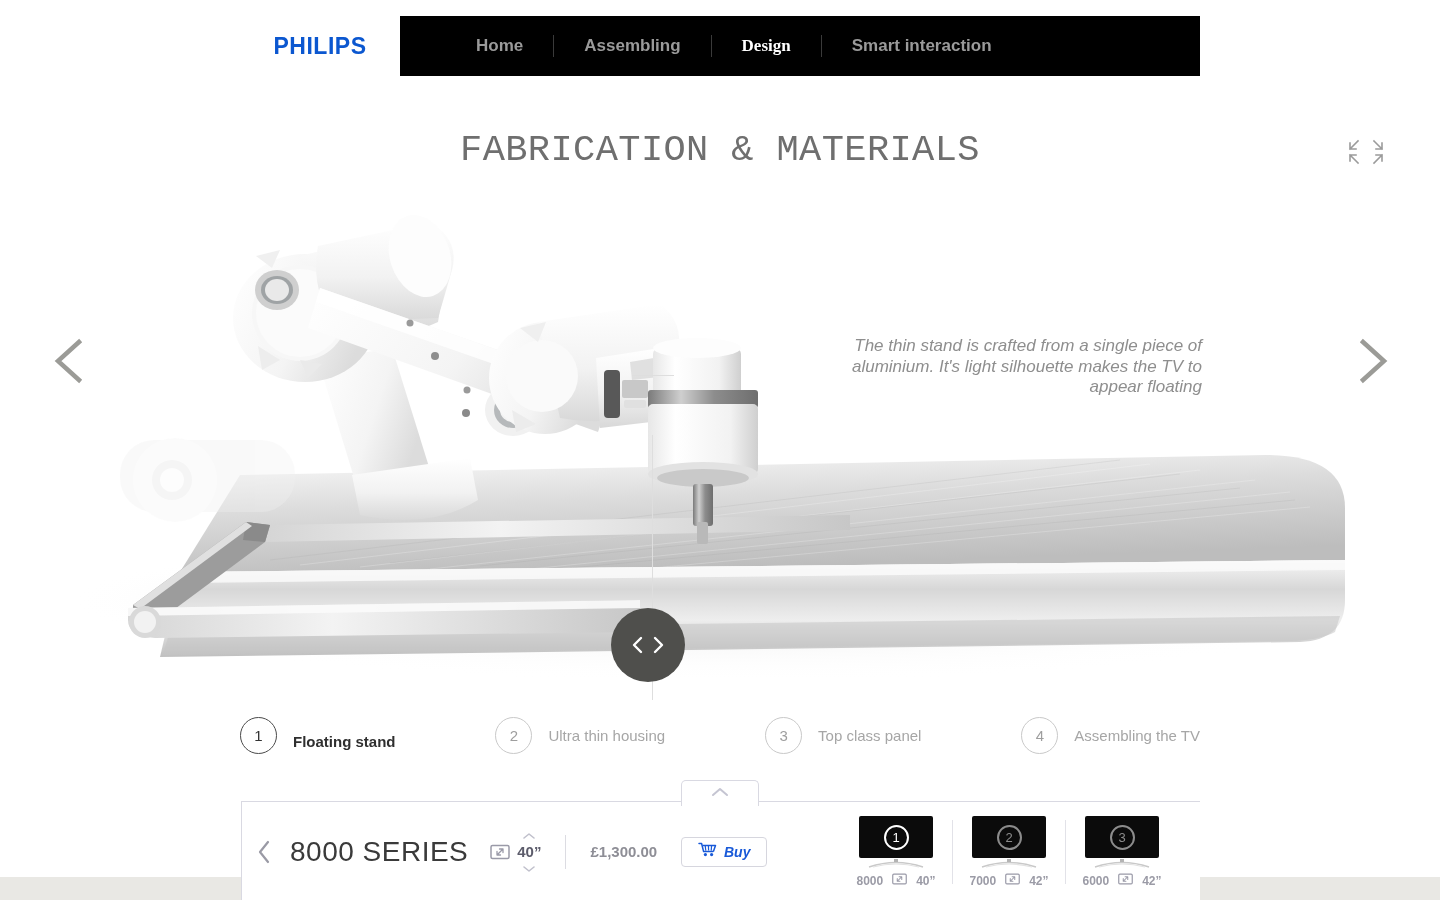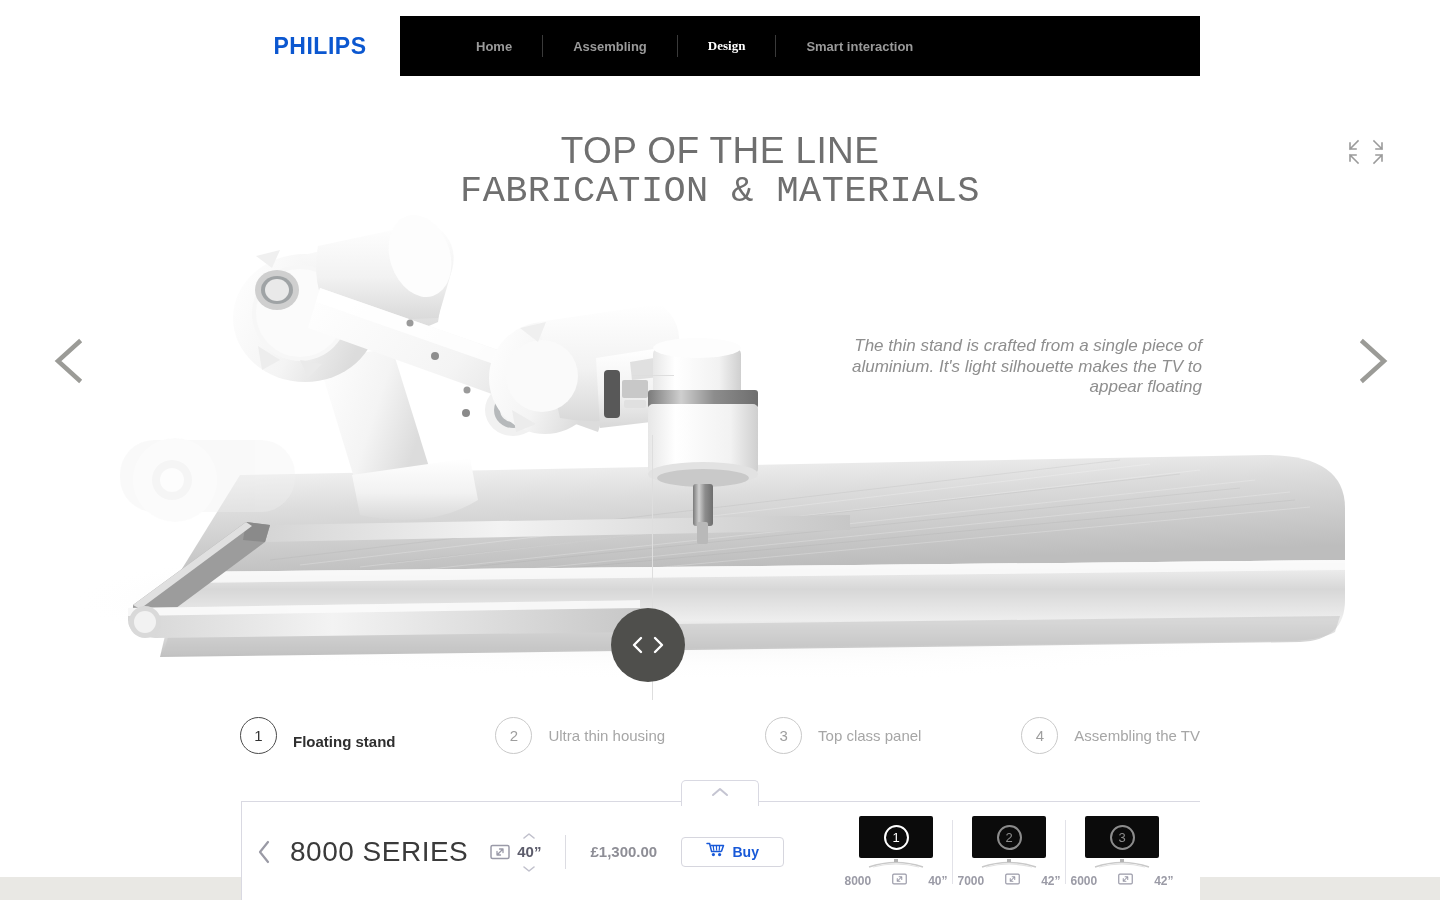--- a/index.html
+++ b/index.html
@@ -26,21 +26,21 @@
   }
   .logo-text {
     color: #0b57d0; font-weight: bold; font-size: 23px; letter-spacing: 0.5px;
     font-family: "Liberation Sans", sans-serif;
   }
   .nav-box {
     flex: 1; background: #000000; display: flex; align-items: center;
   }
   .nav-spacer { width: 62px; }
   .nav-item {
-    color: #9a9a9a; font-size: 13px; font-weight: bold;
+    color: #9a9a9a; font-size: 17px; font-weight: bold;
     padding: 0 14px; white-space: nowrap; cursor: pointer;
     font-family: "Liberation Sans", sans-serif;
   }
   .nav-item.active { color: #ffffff; font-family: Liberation Serif, serif; }
   .nav-sep { width: 1px; height: 22px; background: #3a3a3a; margin: 0 16px; }
 
   
   .expand-icon {
     position: absolute; left: 1345px; top: 138px; width: 42px; height: 28px;
   }
@@ -139,23 +139,23 @@
   .size-value {
     font-size: 15px; font-weight: bold; color: #5c5c6b; line-height: 15px;
     font-family: "Liberation Sans", sans-serif;
   }
   .vsep { width: 1px; height: 34px; background: #dcdce2; margin-left: 24px; }
   .price {
     font-size: 15px; font-weight: bold; color: #8e8e96; margin-left: 24px; white-space: nowrap;
     font-family: "Liberation Sans", sans-serif;
   }
   .buy-btn {
-    margin-left: 24px; width: 103px; height: 30px; border: 1px solid #d6d6de;
+    margin-left: 24px; width: 86px; height: 30px; border: 1px solid #d6d6de;
     border-radius: 4px; background: #fff; cursor: pointer;
-    display: flex; align-items: center; justify-content: center; gap: 7px;
+    display: flex; align-items: center; justify-content: center; gap: 7px; font-style: italic;
   }
   .buy-label { color: #1859d8; font-size: 14px; font-weight: bold; font-family: "Liberation Sans", sans-serif; }
   .prod-next { position: absolute; left: 775px; top: 33px; width: 40px; display: flex; justify-content: center; cursor: pointer; }
 
   
   .thumbs {
     position: absolute; left: 840px; top: 801px; width: 360px; height: 99px;
     background: #ffffff; border-top: 1px solid #d9d9e2; display: flex;
     align-items: flex-start; z-index: 7; padding-top: 14px;
   }
@@ -165,21 +165,21 @@
     display: flex; align-items: center; justify-content: center; position: relative;
   }
   .thumb-badge {
     width: 25px; height: 25px; border-radius: 50%; border: 2px solid #ffffff;
     color: #ffffff; display: flex; align-items: center; justify-content: center;
     font-size: 13px; font-family: "Liberation Sans", sans-serif;
   }
   .thumb.inactive .thumb-badge { border-color: #8c8c8c; color: #8c8c8c; }
   .thumb-stand { width: 66px; height: 9px; margin-top: 1px; }
   .thumb-meta {
-    display: flex; align-items: center; gap: 21px; margin-top: 5px;
+    display: flex; align-items: center; gap: 9px; margin-top: 5px;
     font-size: 12px; font-weight: bold; color: #9b9ba6;
     font-family: "Liberation Sans", sans-serif;
   }
   .thumb-sep { width: 1px; height: 64px; background: #e2e2e8; margin-top: 4px; }
 </style>
 </head>
 <body>
 
 <div id="stage">
 
@@ -391,21 +391,20 @@
       <g fill="none" stroke="#9b9b9b" stroke-width="1.6" stroke-linecap="square">
         <path d="M13,3 L5,11 M5,11 L5,5 M5,11 L11,11"></path>
         <path d="M29,3 L37,11 M37,11 L37,5 M37,11 L31,11"></path>
         <path d="M13,25 L5,17 M5,17 L5,23 M5,17 L11,17"></path>
         <path d="M29,25 L37,17 M37,17 L37,23 M37,17 L31,17"></path>
       </g>
     </svg>
   </div>
 
   <div class="hero-title">
-    <span>TOP OF THE LINE</span>
     <span class="l2">FABRICATION &amp; MATERIALS</span>
   </div>
 
   <div class="hero-caption">The thin stand is crafted from a single piece of aluminium. It's light silhouette makes the TV to appear floating</div>
 
   <div class="side-arrow left">
     <svg width="56" height="58" viewBox="0 0 56 58">
         <polyline points="35,10 14,29 35,48" fill="none" stroke="#9b9b97" stroke-width="4.5" stroke-linecap="square" stroke-linejoin="miter"></polyline>
       </svg>
   </div>

